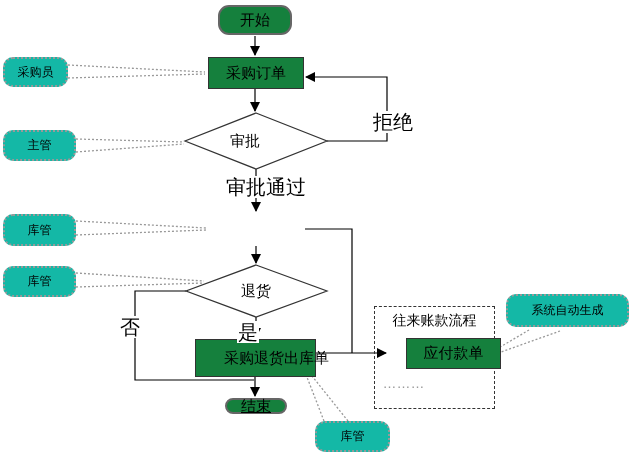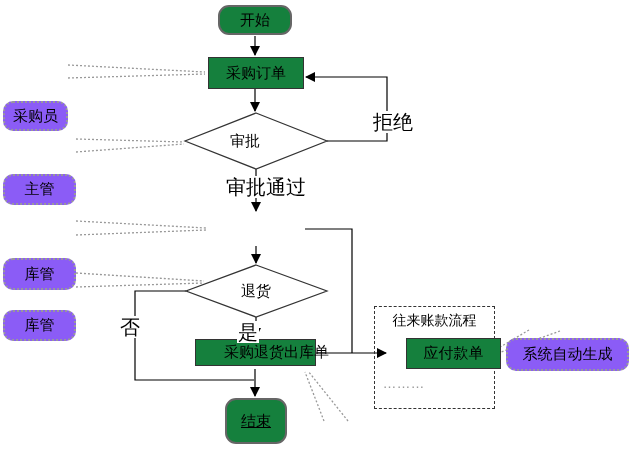--- a/index.html
+++ b/index.html
@@ -17,22 +17,22 @@
   .diamond-label{
     position:absolute;background:transparent;border:none;font-size:15px;
     display:flex;align-items:center;justify-content:center;white-space:nowrap;
   }
   .edge-label{
     position:absolute;background:#fff;font-size:20px;line-height:1.1;
     padding:0 1px;white-space:nowrap;
   }
   .callout{
     position:absolute;display:flex;align-items:center;justify-content:center;
-    background:#8b5cf6;border:2px dotted #999;border-radius:10px;
-    font-size:15px;box-sizing:border-box;white-space:nowrap;margin-top:44px;
+    background:#14b8a6;border:2px dotted #999;border-radius:10px;
+    font-size:12px;box-sizing:border-box;white-space:nowrap;
   }
   .group-box{
     position:absolute;left:374px;top:306px;width:121px;height:103px;
     border:1px dashed #333;box-sizing:border-box;background:transparent;
   }
   .group-title{
     position:absolute;left:374px;top:312px;width:121px;text-align:center;
     font-size:14px;white-space:nowrap;
   }
   .group-dots{
@@ -80,23 +80,23 @@
 
   <div class="node terminal" style="left:218px;top:5px;width:74px;height:30px;">开始</div>
 
   <div class="node" style="left:208px;top:57px;width:96px;height:32px;">采购订单</div>
 
   <div class="diamond-label" style="left:200px;top:132px;width:90px;height:18px;">审批</div>
 
 
   <div class="diamond-label" style="left:211px;top:282px;width:90px;height:18px;">退货</div>
 
-  <div class="node" style="left:195px;top:339px;width:121px;height:27px;padding-left:42px;">采购退货出库单</div>
+  <div class="node" style="left:195px;top:339px;width:121px;height:38px;padding-left:42px;">采购退货出库单</div>
 
-  <div class="node terminal" style="left:225px;top:398px;width:62px;height:46px;text-decoration:underline;">结束</div>
+  <div class="node terminal" style="left:225px;top:398px;width:62px;height:16px;text-decoration:underline;">结束</div>
 
   <div class="group-box"></div>
   <div class="group-title">往来账款流程</div>
   <div class="node" style="left:388px;top:338px;width:95px;height:31px;margin-left:18px;">应付款单</div>
   <div class="group-dots">………</div>
 
   <div class="edge-label" style="left:372px;top:111px;">拒绝</div>
   <div class="edge-label" style="left:225px;top:176px;">审批通过</div>
   <div class="edge-label" style="left:119px;top:316px;">否</div>
   <div class="edge-label" style="left:237px;top:321px;">是</div>

